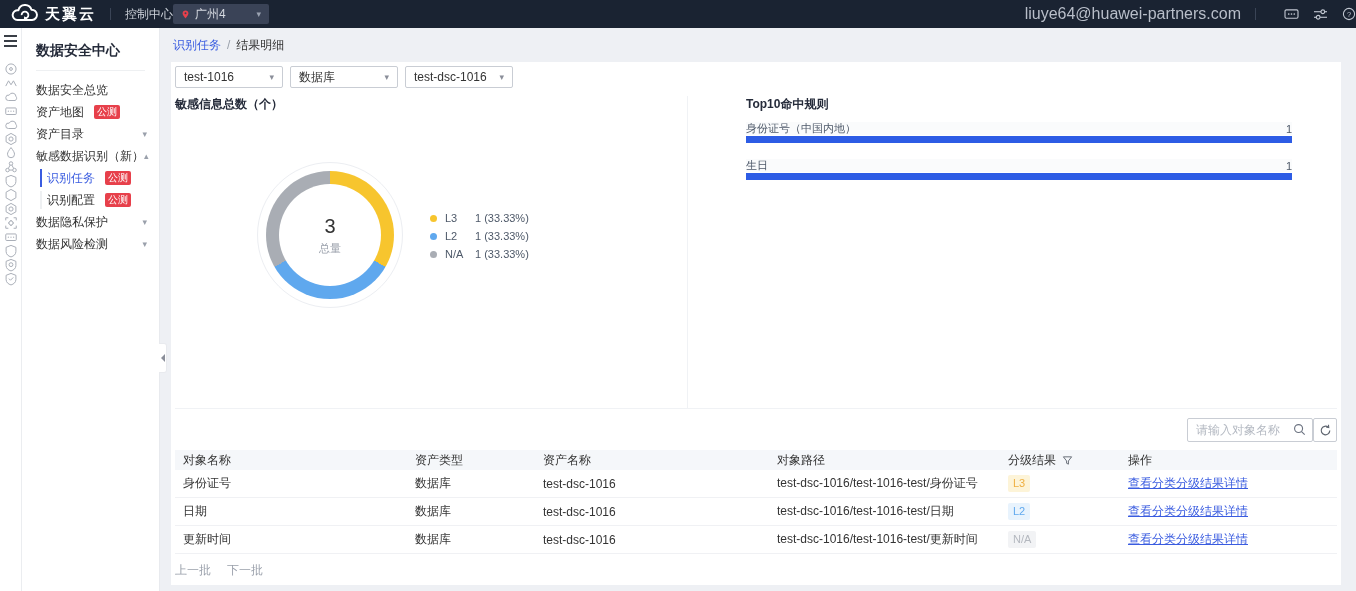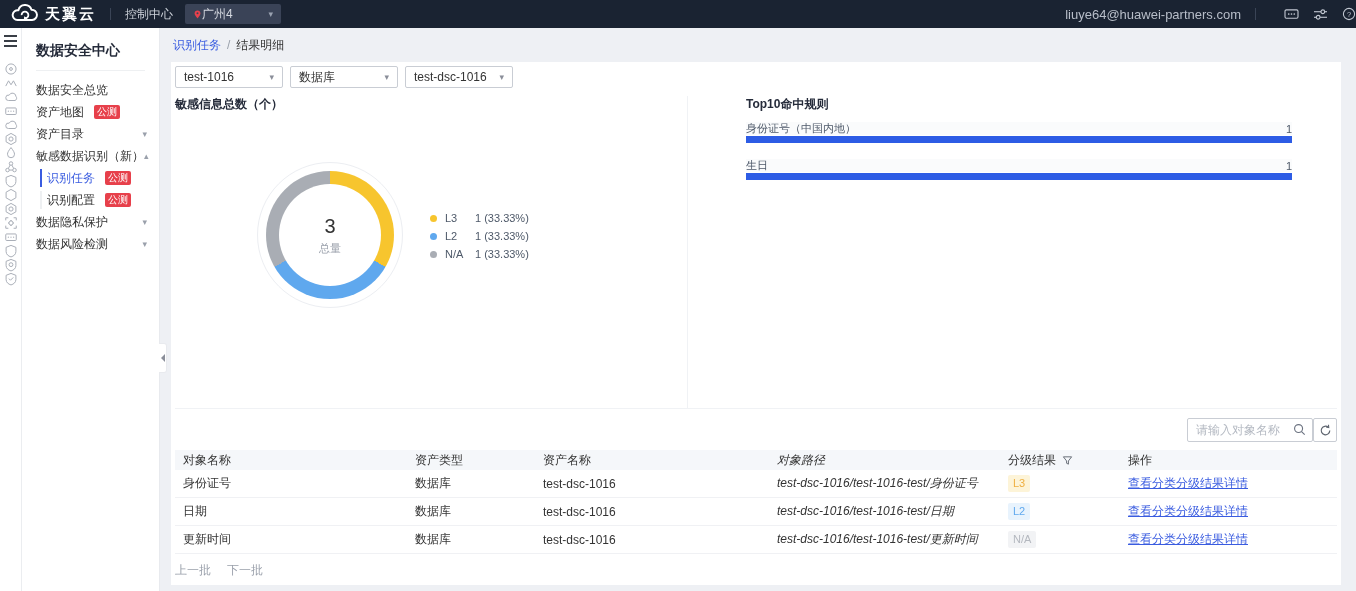--- a/index.html
+++ b/index.html
@@ -6,23 +6,23 @@
   html,body { width:1356px; height:591px; overflow:hidden; }
   body { font-family:"Liberation Sans","DejaVu Sans",sans-serif; background:#eef0f4; font-size:12px; color:#333; }
 
   
   .topbar { height:28px; background:#1a2332; display:flex; align-items:center; justify-content:space-between; padding:0 0 0 10px; color:#c3c9d4; }
   .tb-left, .tb-right { display:flex; align-items:center; }
   .logo { display:flex; align-items:center; cursor:pointer; }
   .brand { color:#fff; font-size:15px; font-weight:bold; letter-spacing:2px; margin-left:5px; }
   .tb-sep { width:1px; height:12px; background:#3a4456; margin:0 14px; }
   .tb-link { font-size:12px; color:#cdd2da; cursor:pointer; }
-  .region-chip { display:flex; align-items:center; background:#3a4357; border-radius:2px; height:20px; padding:0 8px; margin-left:12px; width:96px; color:#d5d9e0; cursor:pointer; }
+  .region-chip { display:flex; align-items:center; gap:5px; background:#3a4357; border-radius:2px; height:20px; padding:0 8px; width:96px; color:#d5d9e0; cursor:pointer; }
   .chip-caret { margin-left:auto; font-size:9px; color:#9aa2b1; }
-  .tb-email { font-size:13px; color:#b8bec9; cursor:pointer; }
+  .tb-email { font-size:16px; color:#b8bec9; cursor:pointer; }
   .tb-icon { display:flex; align-items:center; margin-left:14px; color:#c2c8d2; cursor:pointer; }
 
   
   .app { display:flex; height:563px; }
   .rail { width:22px; background:#fff; border-right:1px solid #ebedf0; display:flex; flex-direction:column; align-items:center; padding-top:7px; flex-shrink:0; }
   .hamburger { display:flex; flex-direction:column; gap:3px; margin-bottom:15px; cursor:pointer; }
   .hamburger i { display:block; width:13px; height:2px; background:#3a3f47; }
   .rail-icon { color:#a7acb5; height:14px; margin-bottom:12px; cursor:pointer; }
   .rail-icon svg { display:block; }
 
@@ -76,21 +76,21 @@
   .search-box { position:relative; }
   .search-input { width:126px; height:24px; border:1px solid #c9cdd4; border-radius:2px; font-size:12px; padding:0 26px 0 8px; color:#333; outline:none; font-family:inherit; }
   .search-input::placeholder { color:#b4b9c2; }
   .search-icon { position:absolute; right:7px; top:5px; color:#6b7280; }
   .refresh-btn { width:24px; height:24px; border:1px solid #c9cdd4; border-radius:2px; background:#fff; display:flex; align-items:center; justify-content:center; color:#5f6670; cursor:pointer; }
 
   .t-head { display:flex; background:#f5f7fa; height:20px; align-items:center; }
   .t-row { display:flex; height:28px; align-items:center; border-bottom:1px solid #f0f1f4; }
   .t-cell { padding:0 8px; white-space:nowrap; overflow:hidden; text-overflow:ellipsis; display:flex; align-items:center; }
   .col-0 { width:220px; } .col-1 { width:128px;margin-left:12px; } .col-2 { width:234px; }
-  .col-3 { width:231px;font-style:italic; } .col-4 { width:120px; } .col-5 { flex:1; }
+  .col-3 { width:231px; } .col-4 { width:120px; } .col-5 { flex:1; }
   .lvl-badge { display:inline-block; font-size:11px; line-height:1; padding:3px 5px; border-radius:2px; }
   .lvl-L3 { background:#fdf4d8; color:#efaf41; }
   .lvl-L2 { background:#e8f3fd; color:#61a9ee; }
   .lvl-NA { background:#f2f3f5; color:#b4b8bf; }
   .t-link { color:#3a5ce0; cursor:pointer;text-decoration:underline; }
   .funnel { margin-left:6px; display:inline-flex; cursor:pointer; }
 
   .pagination { display:flex; gap:16px; font-size:12px; color:#9aa0ab; margin-top:8px; }
   .pagination span { cursor:pointer; }
 </style>

